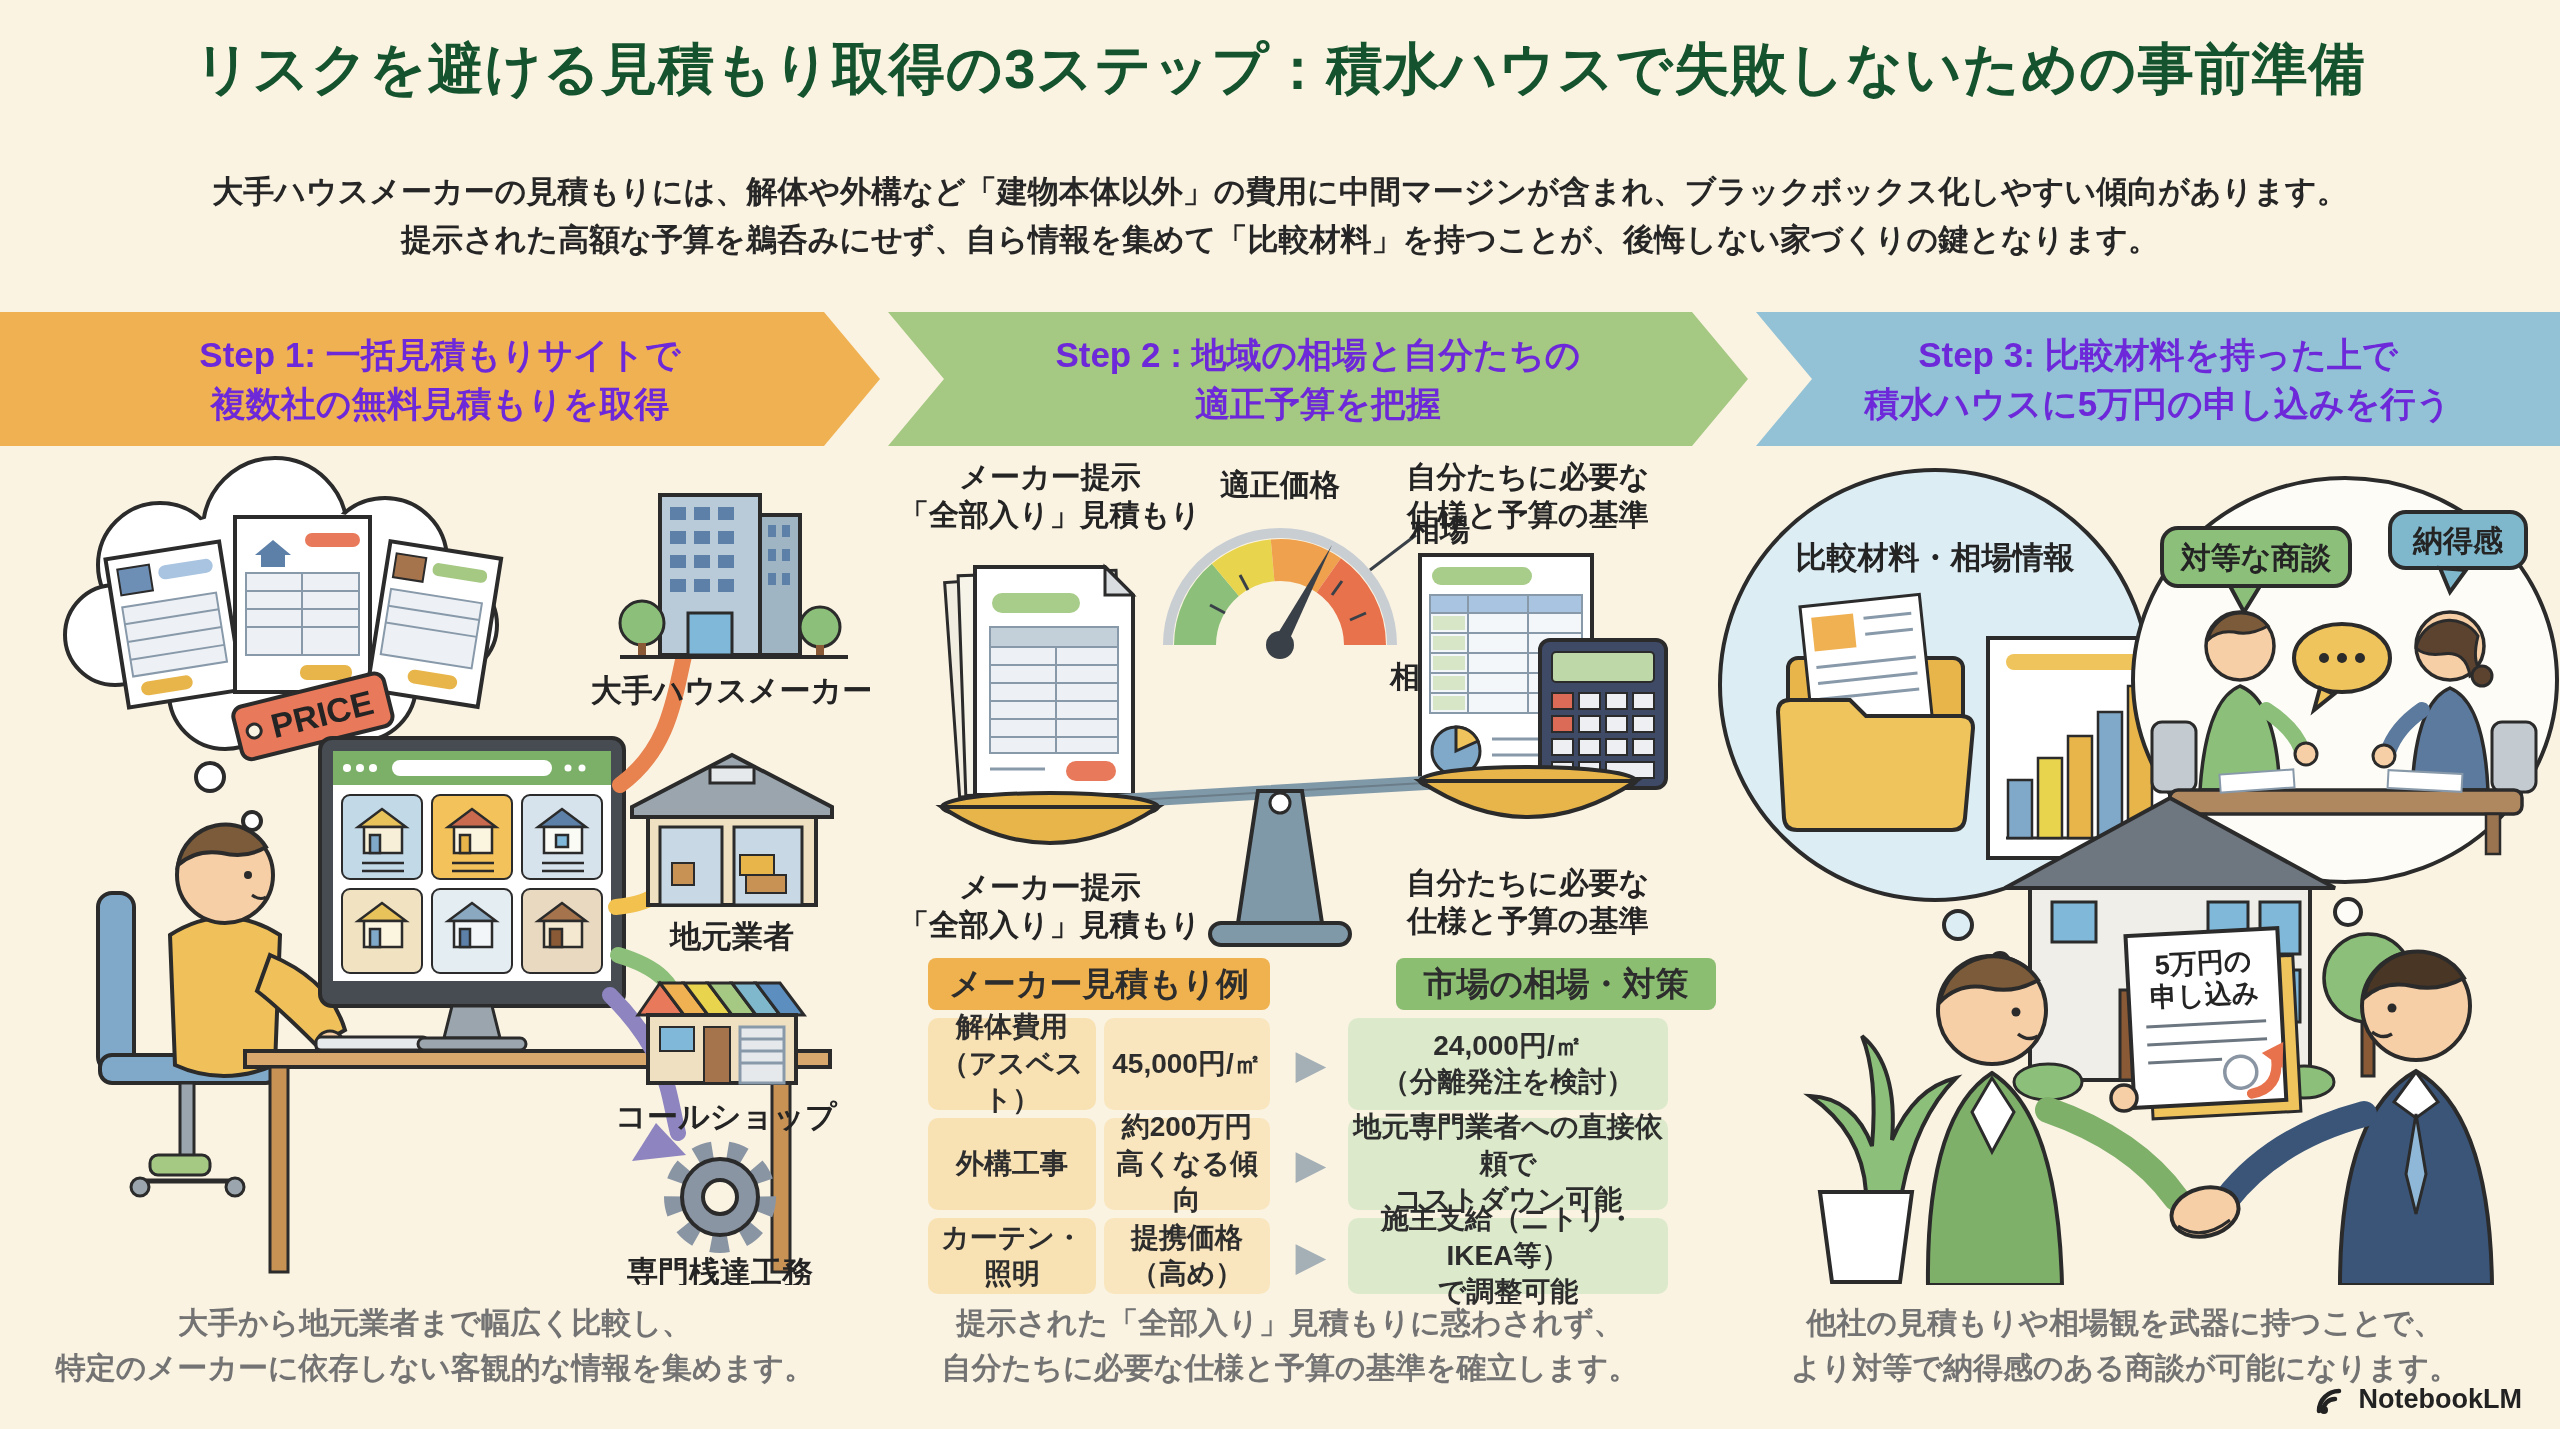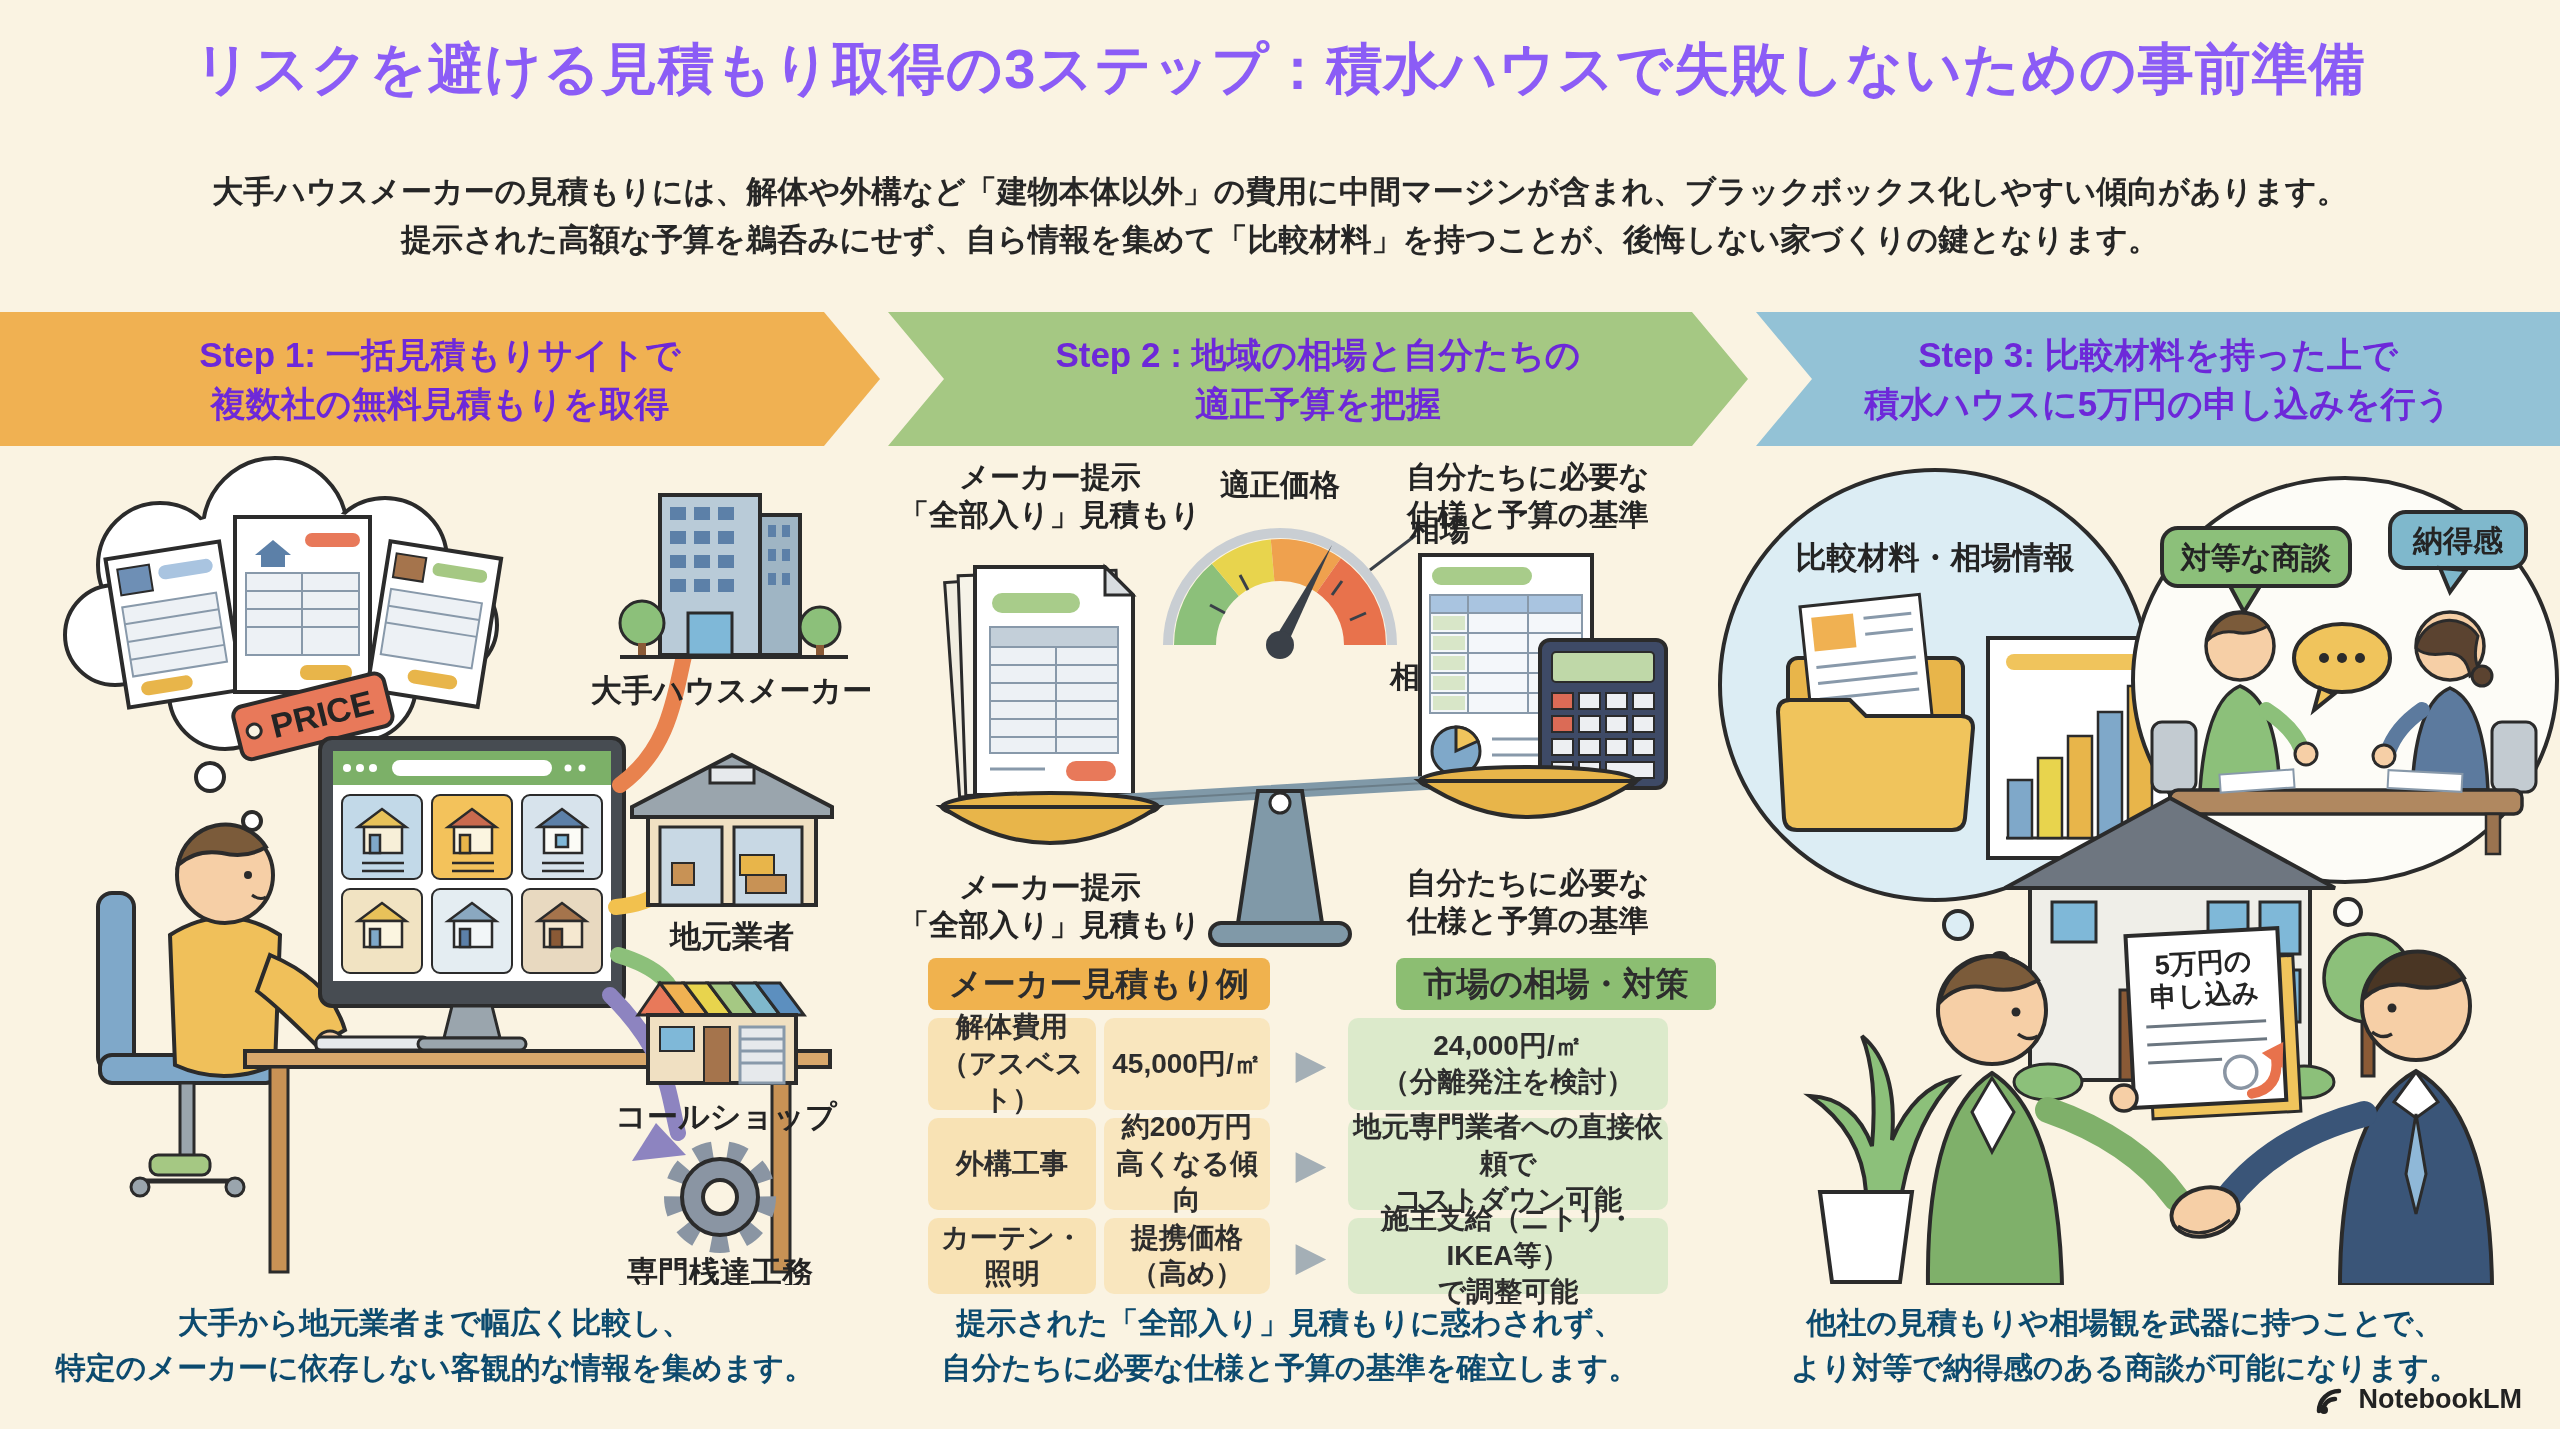--- a/index.html
+++ b/index.html
@@ -1,31 +1,31 @@
 <!DOCTYPE html>
 <html><head>
 <meta charset="utf-8">
 <style>
   html,body{margin:0;padding:0;background:#FAF3E2;}
   .canvas{position:relative;width:2560px;height:1429px;background:#FAF3E2;overflow:hidden;
           font-family:"Liberation Sans","DejaVu Sans",sans-serif;color:#1f1f1f;}
   .title{position:absolute;top:32px;left:0;width:100%;text-align:center;
-         font-size:56px;font-weight:800;letter-spacing:1px;color:#8b5cf6;}
+         font-size:56px;font-weight:800;letter-spacing:1px;color:#14532d;}
   .subtitle{position:absolute;top:168px;left:0;width:100%;text-align:center;
             font-size:31px;font-weight:700;line-height:1.55;color:#262626;}
   .banner{position:absolute;top:312px;height:134px;display:flex;align-items:center;justify-content:center;
           text-align:center;font-size:35px;font-weight:800;line-height:1.4;color:#6d28d9;}
   .banner .bl{white-space:pre;}
   .banner1{left:0;width:880px;background:#F0B152;
      clip-path:polygon(0 0, calc(100% - 56px) 0, 100% 50%, calc(100% - 56px) 100%, 0 100%);}
   .banner2{left:888px;width:860px;background:#A5C883;
      clip-path:polygon(0 0, calc(100% - 56px) 0, 100% 50%, calc(100% - 56px) 100%, 0 100%, 56px 50%);}
   .banner3{left:1756px;width:804px;background:#93C2D6;
      clip-path:polygon(0 0, 100% 0, 100% 100%, 0 100%, 56px 50%);}
-  .caption{position:absolute;top:1300px;text-align:center;font-size:30px;font-weight:700;line-height:1.5;color:#0c4a6e;}
+  .caption{position:absolute;top:1300px;text-align:center;font-size:30px;font-weight:700;line-height:1.5;color:#737373;}
   .cap1{left:10px;width:850px;} .cap2{left:890px;width:800px;} .cap3{left:1705px;width:840px;}
   svg text{font-family:"Liberation Sans","DejaVu Sans",sans-serif;font-weight:700;fill:#242424;}
   .illus{position:absolute;}
   
   .tbl{position:absolute;left:908px;top:958px;width:780px;height:336px;}
   .tbl .hdr{position:absolute;height:52px;border-radius:8px;display:flex;align-items:center;justify-content:center;
             font-size:33px;font-weight:800;color:#2d2d2d;}
   .hdrL{left:20px;width:342px;background:#F0B24E;}
   .hdrR{left:440px;width:320px;background:#8CBE72;color:#223319;margin-left:48px;}
   .cell{position:absolute;border-radius:10px;display:flex;flex-direction:column;align-items:center;justify-content:center;

